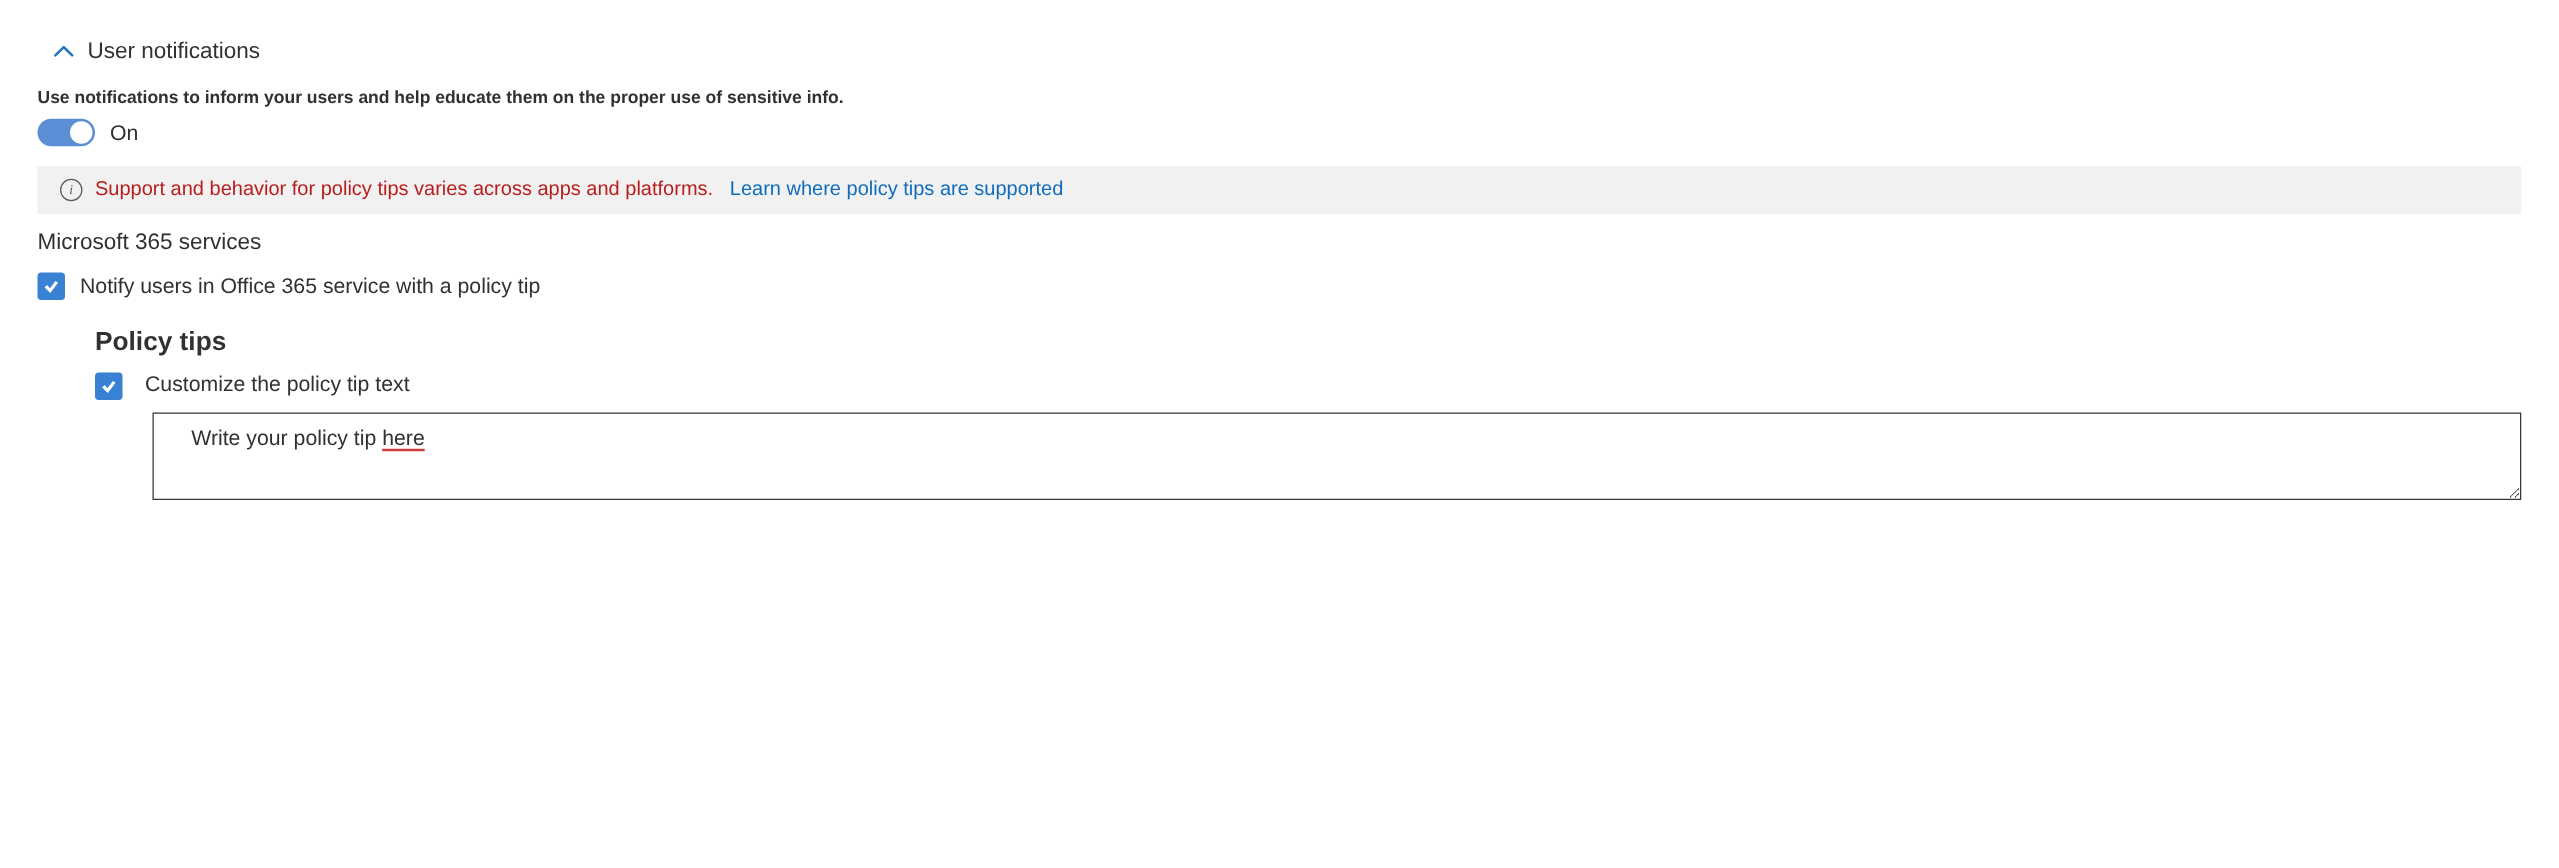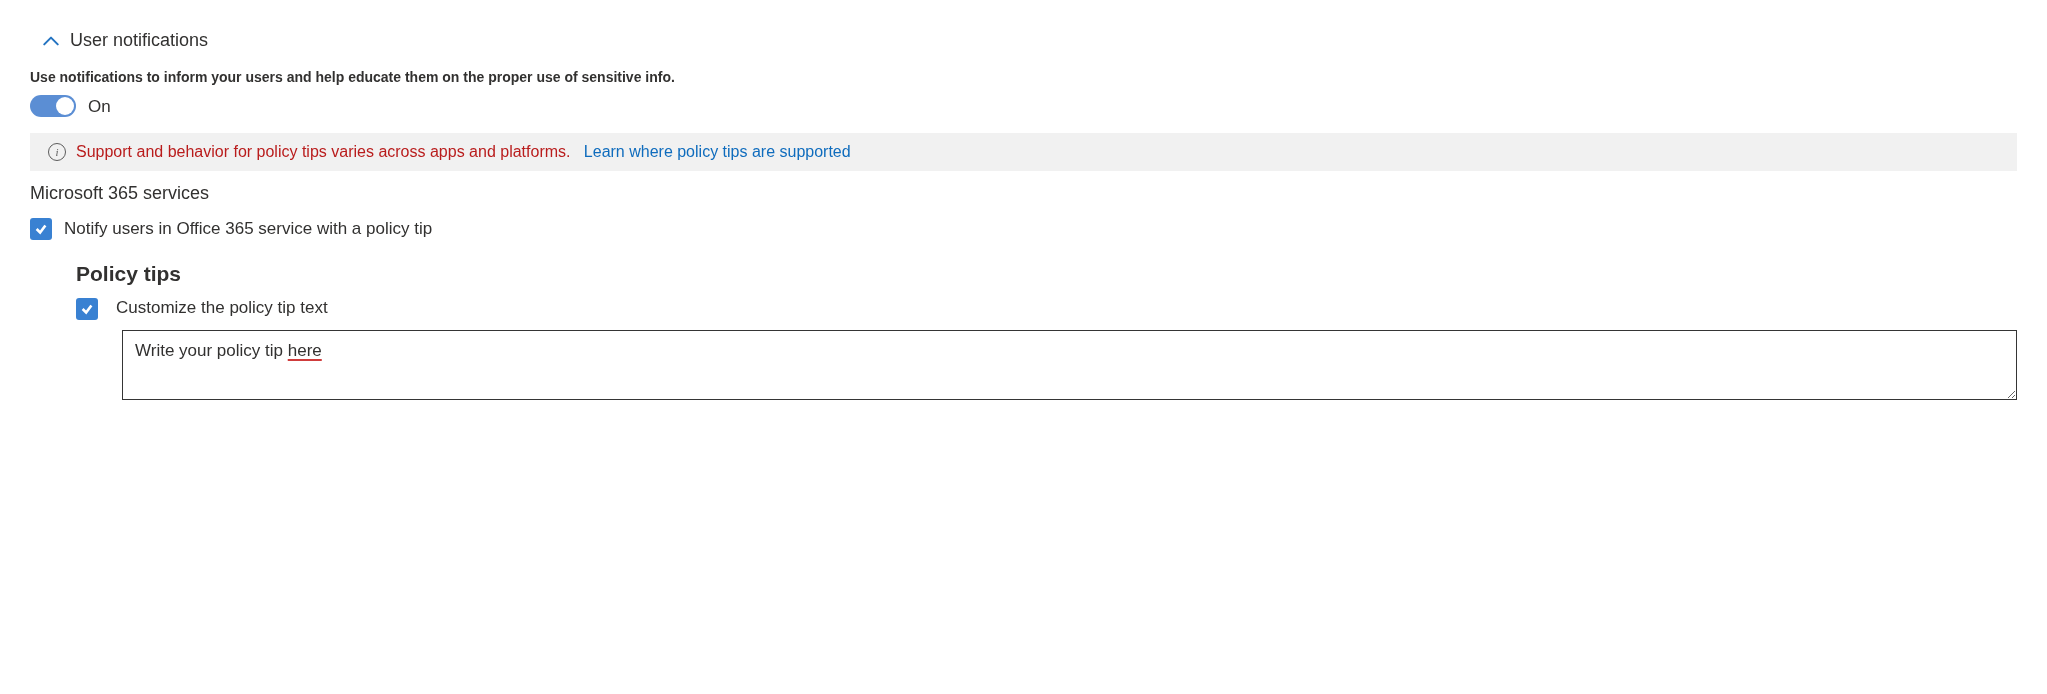--- a/index.html
+++ b/index.html
@@ -202,15 +202,15 @@
   <div class="customize-row">
     <div class="checkbox">
       <svg viewBox="0 0 16 16">
           <path d="M3 8 L7 12 L13 4"></path>
         </svg>
     </div>
     <span class="checkbox-label">Customize the policy tip text</span>
   </div>
 
   <div class="textarea-wrap">
-    <div contenteditable="true" class="" style="width: 100%; min-height: 70px; border: 1px solid rgb(53, 53, 53); padding: 10px 12px; font-size: 17px; resize: both; overflow: auto;"><span>Write your policy tip </span><span class="underline-word">here</span></div>
+    <div contenteditable="true" class="" style="width: 100%; min-height: 70px; border: 1px solid rgb(53, 53, 53); padding: 10px 30px; font-size: 17px; resize: both; overflow: auto;"><span>Write your policy tip </span><span class="underline-word">here</span></div>
   </div>
 </div>
 
 </body></html>

